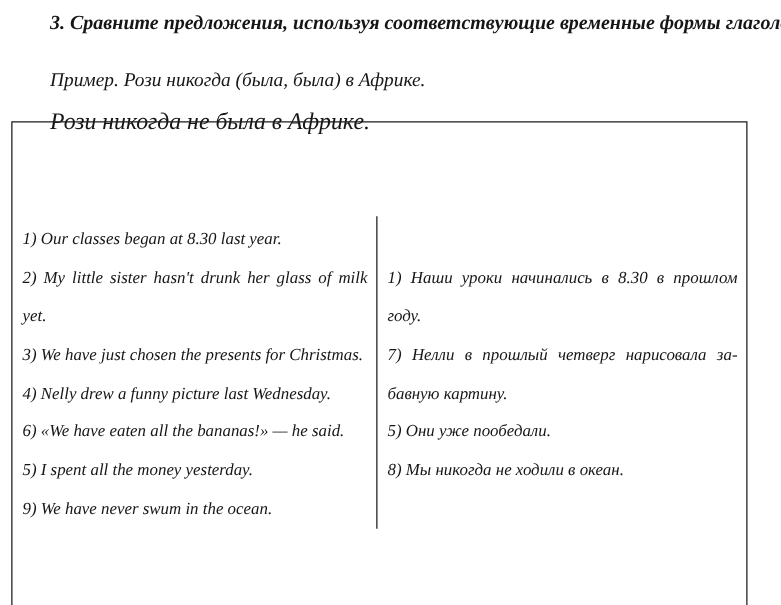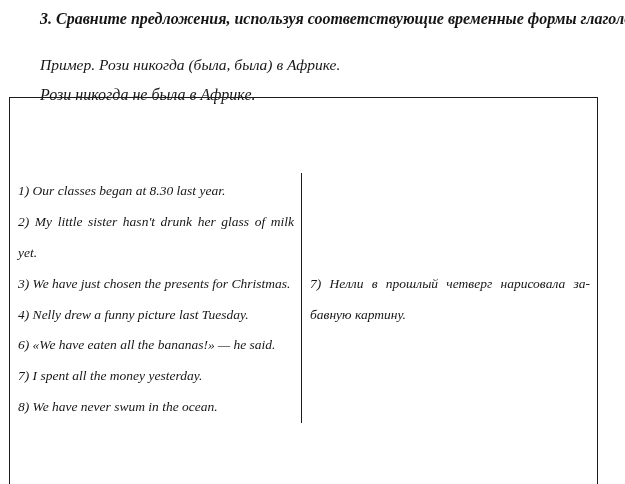--- a/index.html
+++ b/index.html
@@ -33,21 +33,21 @@
     top: 38px;
     right: 10px;
     font-size: 15.5px;
     line-height: 22px;
   }
   .example-answer {
     position: absolute;
     left: 40px;
     top: 68px;
     right: 10px;
-    font-size: 16px;
+    font-size: 19px;
     line-height: 22px;
   }
   .example-label {
     font-style: italic;
   }
   .cmp-table {
     position: absolute;
     left: 9px;
     top: 97px;
     width: 589px;
@@ -86,23 +86,26 @@
 
   <p class="example-line"><span class="example-label">Пример.</span> <span>Рози никогда (была, была) в Африке.</span></p>
 
   <p class="example-answer">Рози никогда не была в Африке.</p>
 
   <div class="cmp-table">
     <div class="cell cell-left" id="left-cell">
         <p class="item">1) Our classes began at 8.30 last year.</p>
         <p class="item">2) My little sister hasn't drunk her glass of milk yet.</p>
         <p class="item">3) We have just chosen the presents for Christ­mas.</p>
-        <p class="item">4) Nelly drew a funny picture last Tuesday.</p>
+        <p class="item">4) Nelly drew a funny picture last Wednesday.</p>
         <p class="item">6) «We have eaten all the bananas!» — he said.</p>
-        <p class="item">7) I spent all the money yesterday.</p>
-        <p class="item">8) We have never swum in the ocean.</p>
+        <p class="item">5) I spent all the money yesterday.</p>
+        <p class="item">9) We have never swum in the ocean.</p>
       </div>
     <div class="cell cell-right" id="right-cell">
+        <p class="item">1) Наши уроки начинались в 8.30 в прошлом году.</p>
         <p class="item">7) Нелли в прошлый четверг нарисовала за­бавную картину.</p>
+        <p class="item">5) Они уже пообедали.</p>
+        <p class="item">8) Мы никогда не ходили в океан.</p>
       </div>
   </div>
 
 </div>
 
 </body></html>

